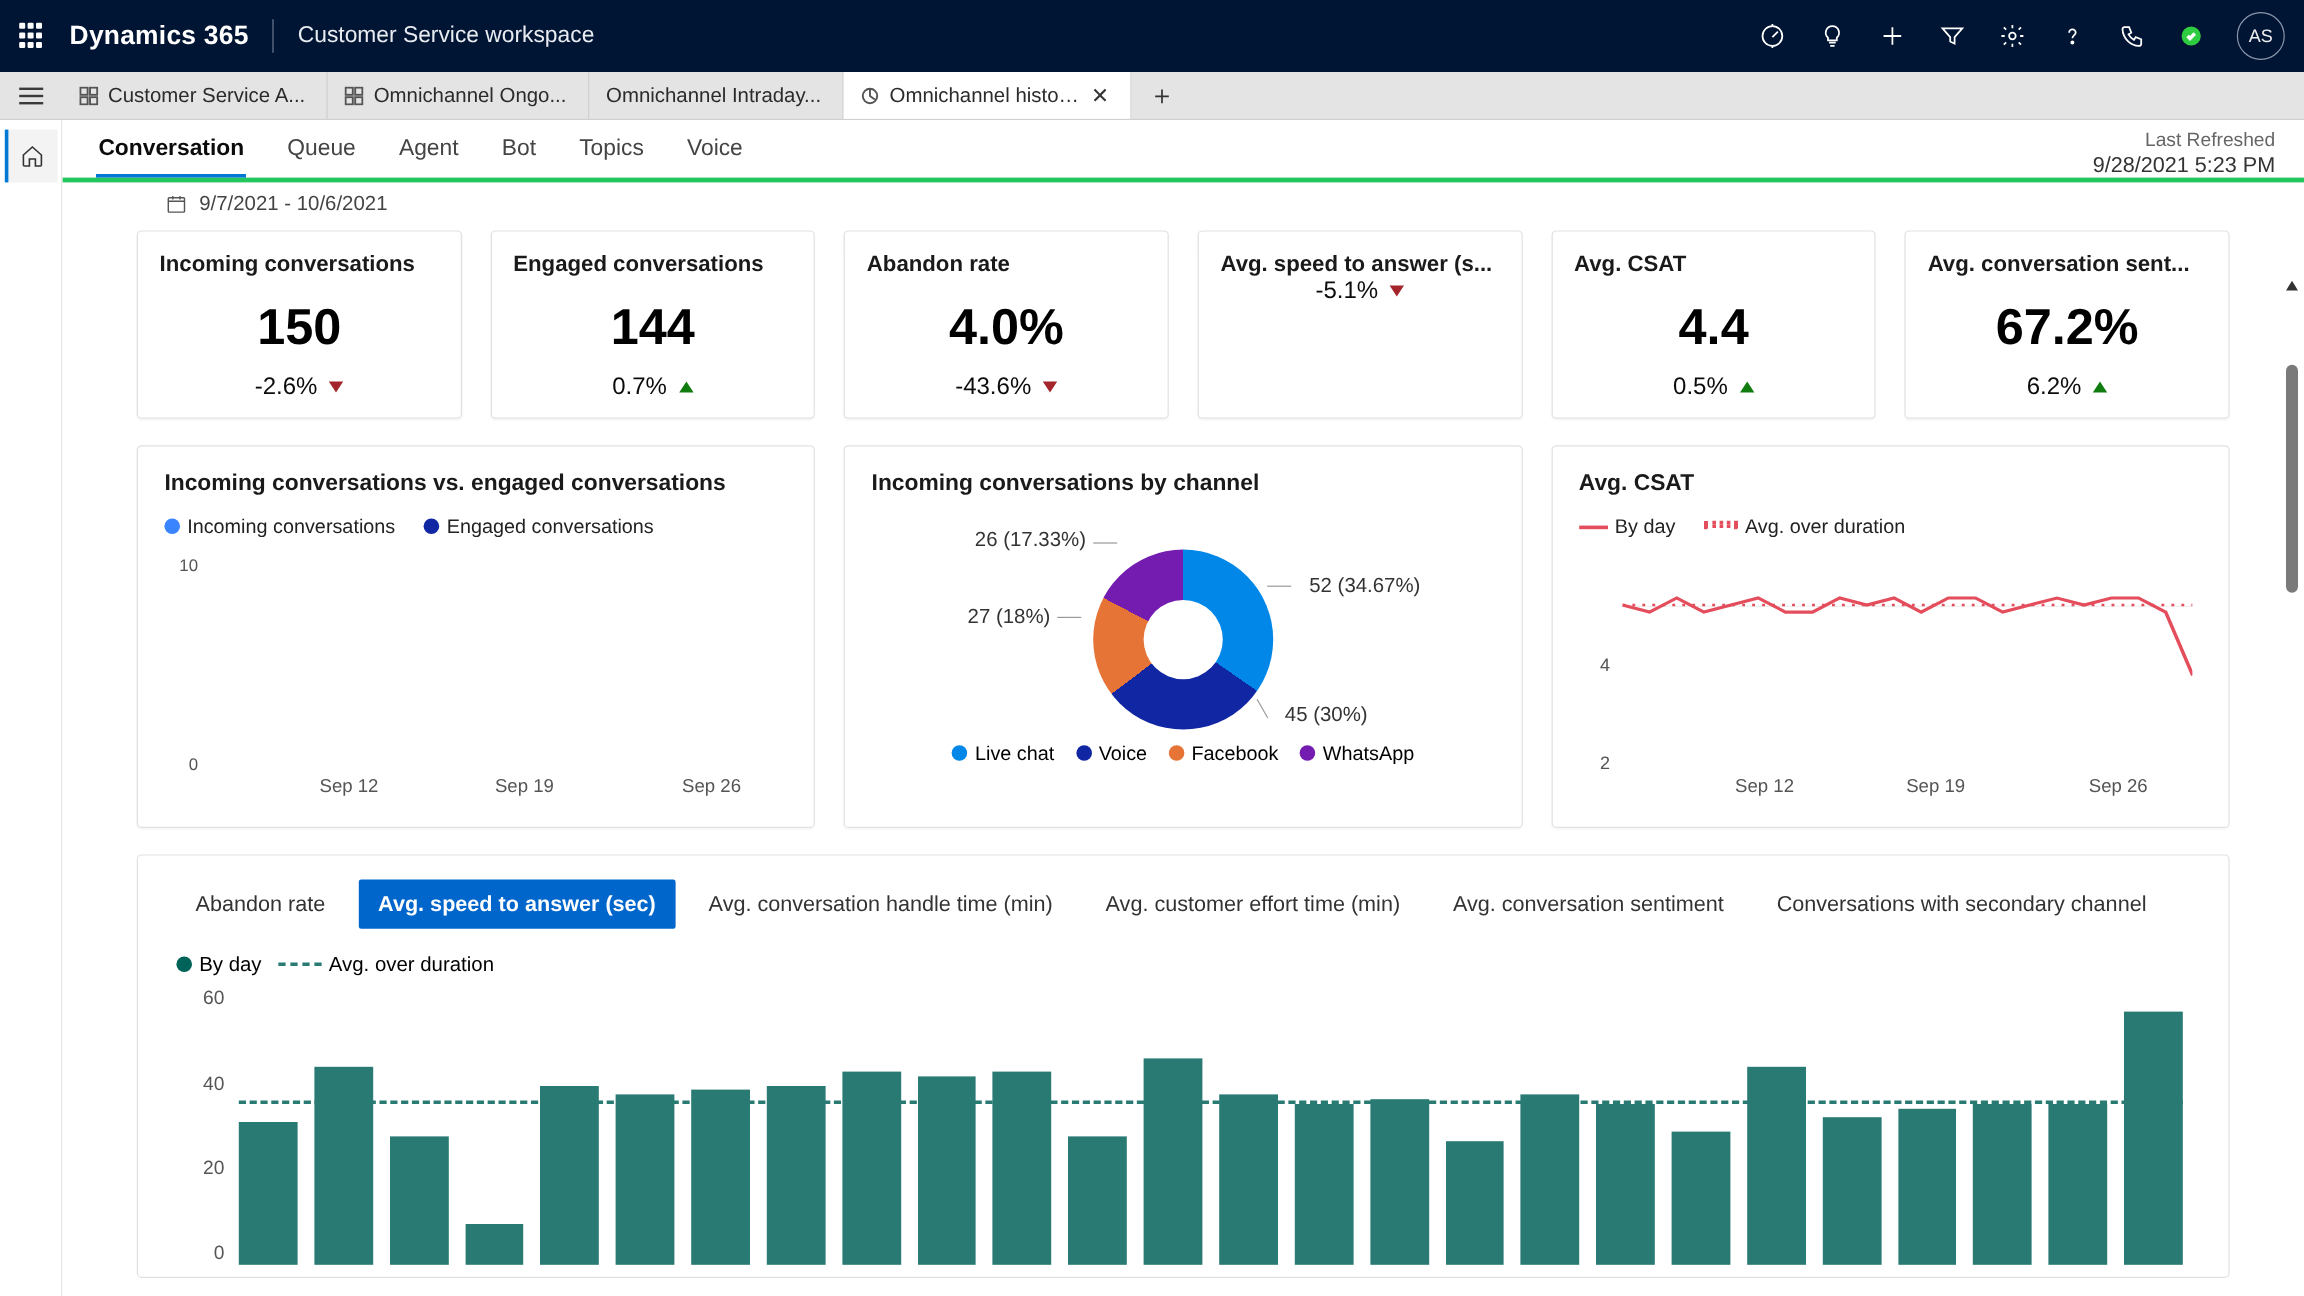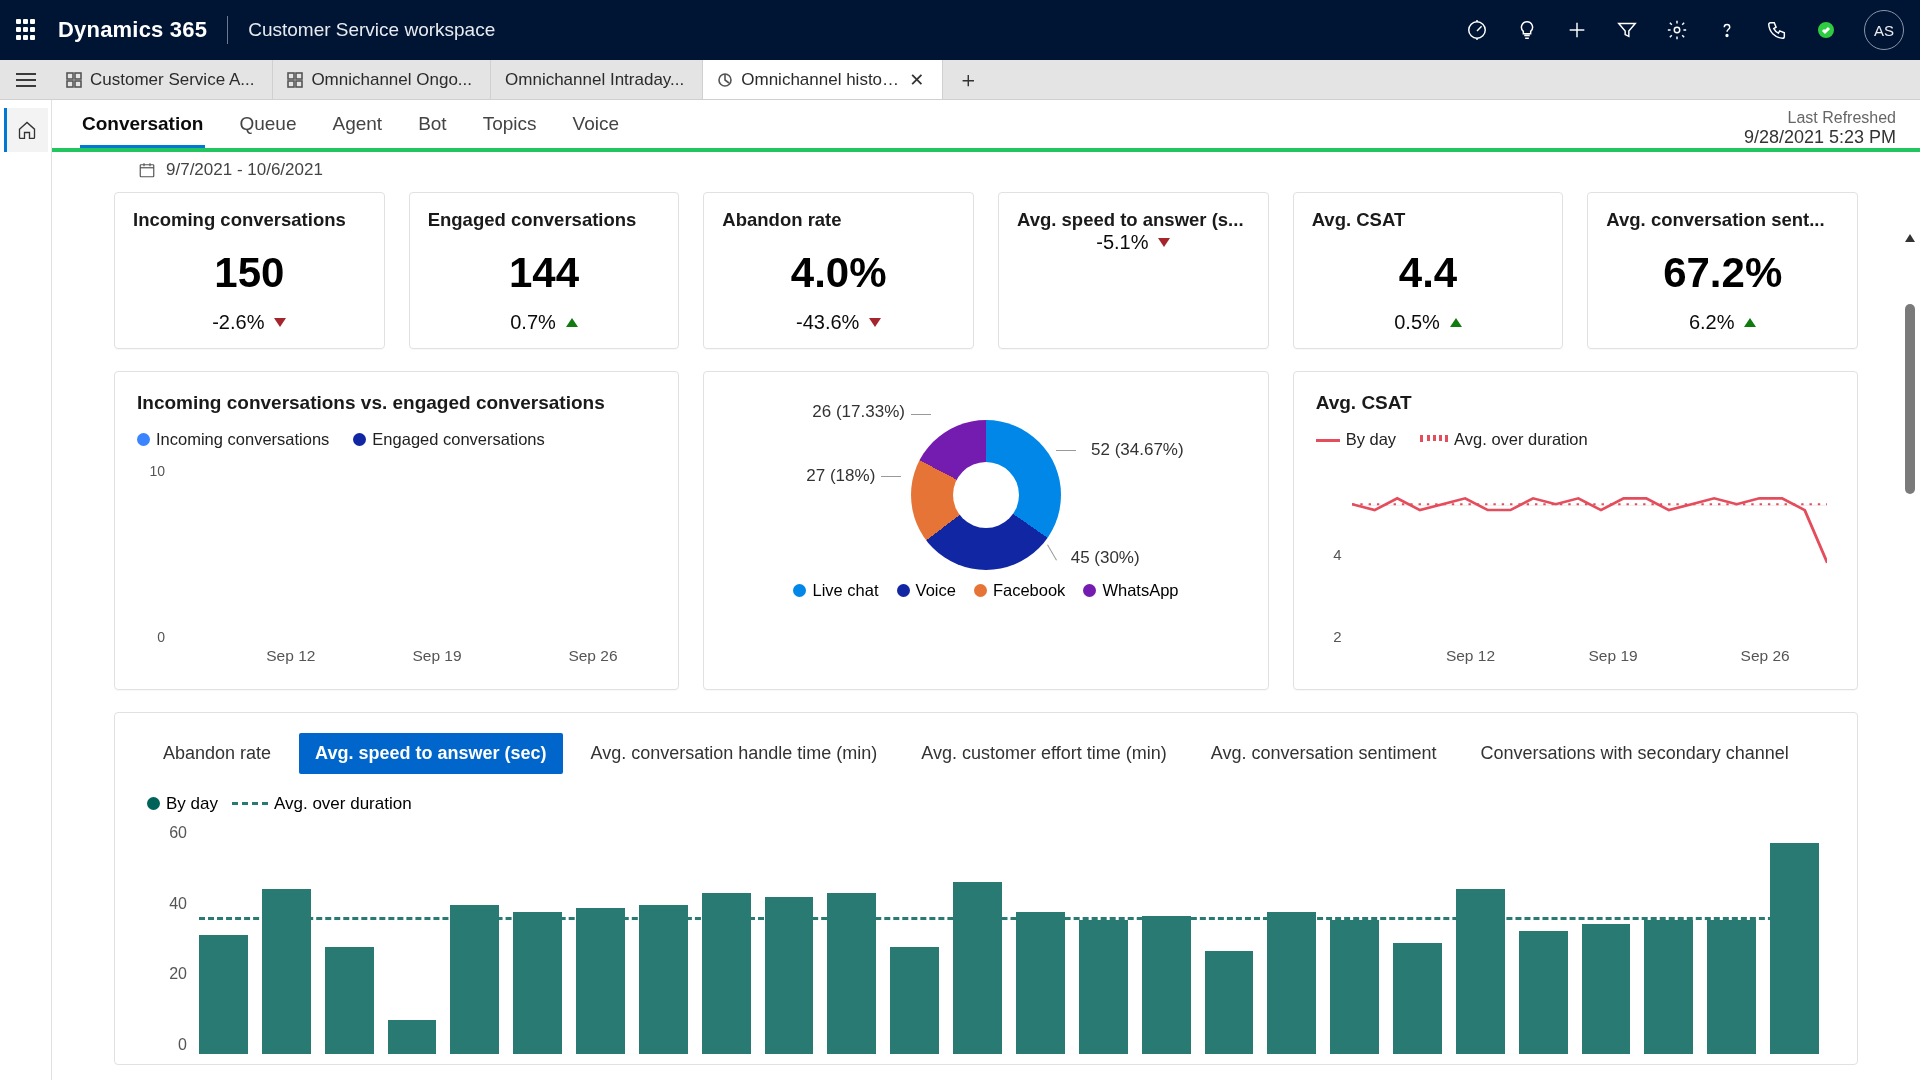--- a/index.html
+++ b/index.html
@@ -422,20 +422,21 @@
             </div>
           <div class="gb-xaxis">
             <span class="gb-xlabel" style="left:25%">Sep 12</span>
             <span class="gb-xlabel" style="left:55%">Sep 19</span>
             <span class="gb-xlabel" style="left:87%">Sep 26</span>
           </div>
         </div>
       </div>
 
       <div class="card" style="flex:1.2">
+        <h3>Incoming conversations by channel</h3>
         <div class="donut-wrap">
           <div class="donut" id="donut" style="border-radius: 50%; background: conic-gradient(rgb(0, 135, 232) 0deg, rgb(0, 135, 232) 124.812deg, rgb(17, 38, 163) 124.812deg, rgb(17, 38, 163) 232.812deg, rgb(230, 116, 54) 232.812deg, rgb(230, 116, 54) 297.612deg, rgb(115, 28, 175) 297.612deg, rgb(115, 28, 175) 360deg);"></div>
           <div class="donut-hole"></div>
 
           <span class="donut-label" style="left:86px; top:10px">26 (17.33%)</span>
           <span class="donut-leader" style="left:185px; top:22px; width:20px"></span>
           <span class="donut-label" style="left:80px; top:74px">27 (18%)</span>
           <span class="donut-leader" style="left:155px; top:84px; width:20px"></span>
           <span class="donut-label" style="right:62px; top:48px">52 (34.67%)</span>
           <span class="donut-leader" style="right:170px; top:58px; width:20px"></span>

